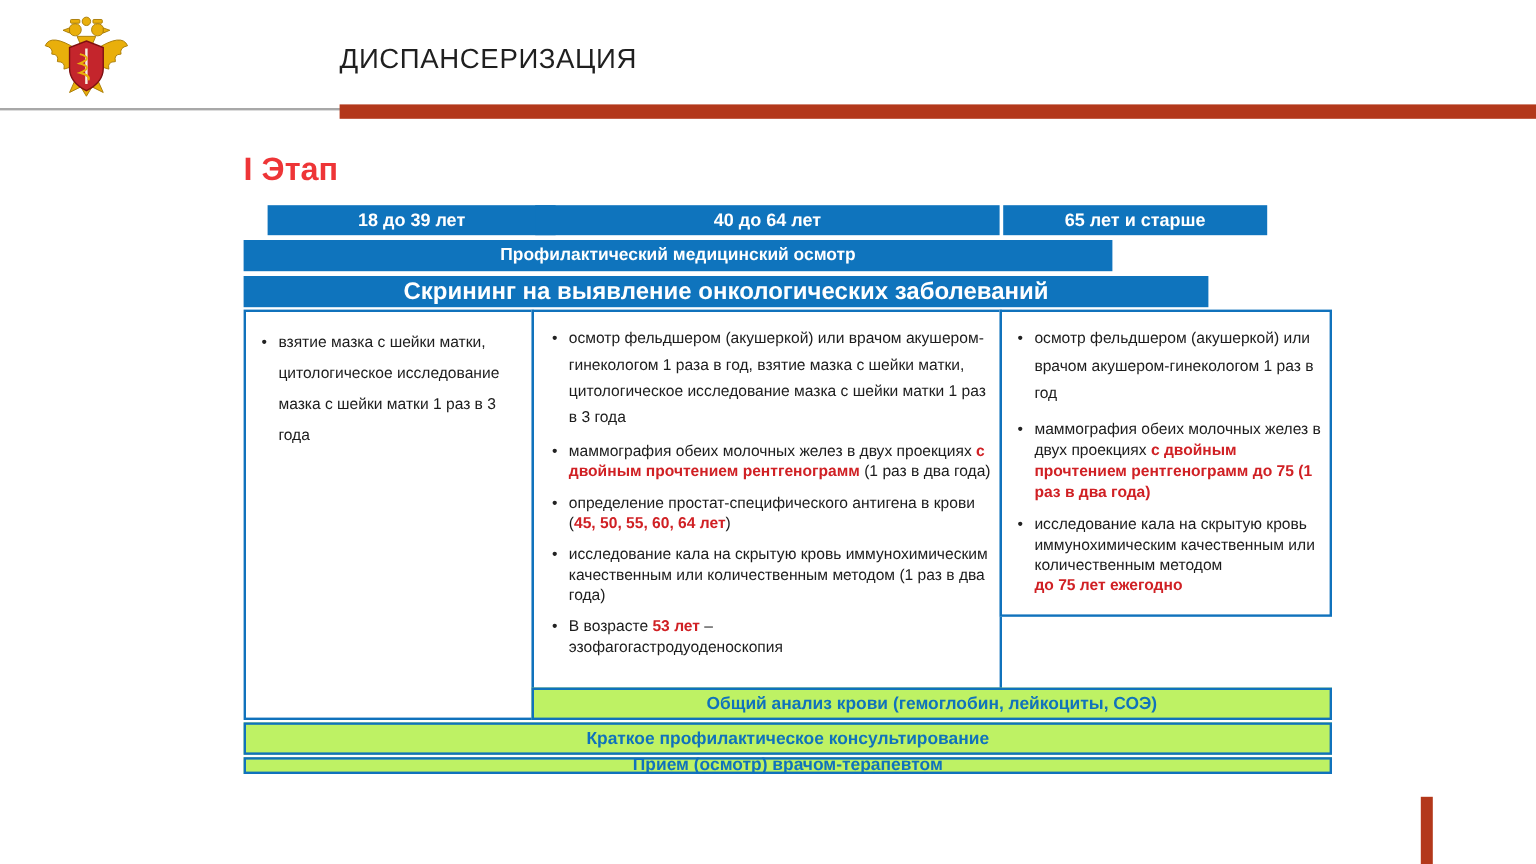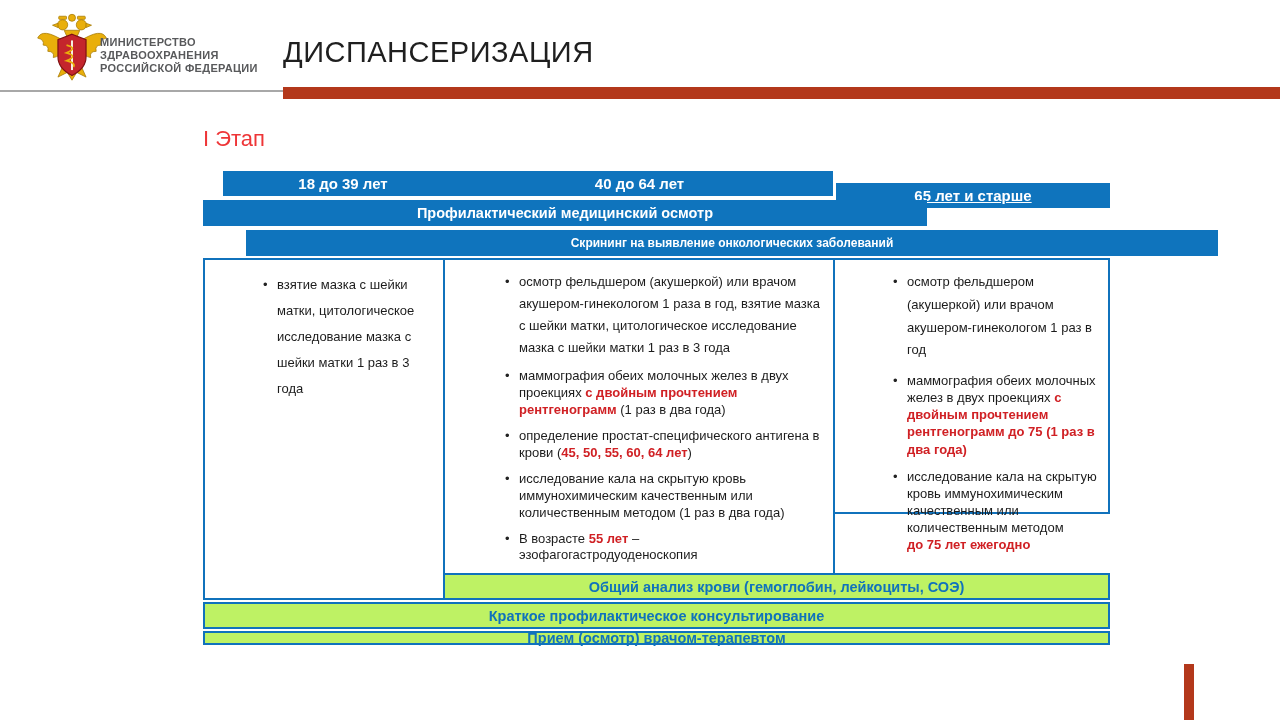--- a/index.html
+++ b/index.html
@@ -12,54 +12,54 @@
   }
   *{box-sizing:border-box;margin:0;padding:0;}
   html,body{background:#fff;}
   body{font-family:"Liberation Sans","DejaVu Sans",sans-serif;}
   .slide{position:relative;width:1280px;height:720px;background:#fff;overflow:hidden;}
 
   
   .emblem{position:absolute;left:33px;top:12px;width:78px;height:74px;}
   .ministry{position:absolute;left:100px;top:36px;color:var(--gray);
             font-size:11px;font-weight:bold;line-height:13px;letter-spacing:.3px;}
-  .page-title{position:absolute;left:283px;top:36px;font-size:29px;color:#1f1f1f;letter-spacing:.5px;text-align:center;}
+  .page-title{position:absolute;left:283px;top:36px;font-size:23px;color:#1f1f1f;letter-spacing:.5px;text-align:center;}
   .gray-rule{position:absolute;left:0;top:90px;width:285px;height:2px;background:#A8A8A8;}
   .red-bar{position:absolute;left:283px;top:87px;width:997px;height:12px;background:var(--bar-red);}
   .corner-bar{position:absolute;left:1184px;top:664px;width:10px;height:56px;background:var(--bar-red);}
 
   
-  .stage{position:absolute;left:203px;top:126px;font-size:22px;font-weight:normal;color:var(--stage-red);}
+  .stage{position:absolute;left:203px;top:126px;font-size:27px;font-weight:bold;color:var(--stage-red);}
 
   
   .tbl{position:absolute;left:203px;top:171px;width:907px;height:487px;font-size:13px;color:#1c1c1c;}
   .cell{position:absolute;}
   .bluehead{background:var(--blue);color:#fff;font-weight:bold;font-size:15px;
             display:flex;align-items:center;justify-content:center;text-align:center;}
   .bodycell{background:#fff;border:2px solid var(--blue-text);}
   .spanrow{background:#bef264;border:2px solid var(--blue-text);color:var(--blue-text);
            font-weight:bold;font-size:14.5px;display:flex;align-items:center;justify-content:center;text-align:center;}
 
   
   .h0{left:0;top:0;width:240px;height:25px;margin-left:20px;}
   .h1{left:243px;top:0;width:387px;height:25px;}
-  .h2{left:633px;top:12px;width:274px;height:25px;text-decoration:underline;}
+  .h2{left:633px;top:0;width:220px;height:25px;}
   .band0{left:0;top:29px;width:724px;height:26px;font-size:14.5px;}
-  .band1{left:0;top:59px;width:972px;height:26px;font-size:12px;margin-left:43px;}
+  .band1{left:0;top:59px;width:804px;height:26px;font-size:20px;}
 
   .c0{left:0;top:87px;width:242px;height:342px;}
   .c1{left:240px;top:87px;width:392px;height:317px;}
   .c2{left:630px;top:87px;width:277px;height:256px;}
 
   .r-blood{left:240px;top:402px;width:667px;height:27px;}
   .r-consult{left:0;top:431px;width:907px;height:27px;}
   .r-therapist{left:0;top:460px;width:907px;height:14px;}
 
   
-  .bodycell ul{list-style:none;margin-left:45px;}
+  .bodycell ul{list-style:none;}
   .bodycell li{position:relative;padding-left:19px;}
   .bodycell li::before{content:"\2022";position:absolute;left:5px;color:#222;}
   .c0 ul{padding:12px 6px 0 8px;}
   .c0 li{line-height:2.0;}
   .c1 ul{padding:11px 6px 0 10px;}
   .c1 li{line-height:1.3;margin-bottom:9px;}
   .c1 li.first-loose{line-height:1.7;}
   .c2 ul{padding:11px 4px 0 8px;}
   .c2 li{line-height:1.32;margin-bottom:10px;}
   .c2 li.first-loose{line-height:1.75;}
@@ -82,25 +82,20 @@
       <path d="M68 13 l7 2.5 l-7 3 z"></path>
       <rect x="33" y="4" width="10" height="4" rx="1"></rect>
       <rect x="57" y="4" width="10" height="4" rx="1"></rect>
       <circle cx="50" cy="6" r="4.5"></circle>
     </g>
     <path d="M50 27 L68 34 L68 56 Q68 71 50 80 Q32 71 32 56 L32 34 Z" fill="#C4252C" stroke="#7E1012" stroke-width="1.5"></path>
     <path d="M50 35 L50 73" stroke="#F5EFE2" stroke-width="2.6"></path>
     <path d="M43 41 Q58 45 43 51 Q58 55 43 61 Q55 64 52 69" stroke="#E9AF0B" stroke-width="2.2" fill="none"></path>
   </svg>
 
-  <div class="ministry">
-    <div>МИНИСТЕРСТВО</div>
-    <div>ЗДРАВООХРАНЕНИЯ</div>
-    <div>РОССИЙСКОЙ ФЕДЕРАЦИИ</div>
-  </div>
 
   <div class="page-title">ДИСПАНСЕРИЗАЦИЯ</div>
   <div class="gray-rule"></div>
   <div class="red-bar"></div>
 
   <div class="stage">I Этап</div>
 
   <div class="tbl">
     <div class="cell bluehead h0">18 до 39 лет</div>
     <div class="cell bluehead h1">40 до 64 лет</div>
@@ -113,21 +108,21 @@
         <ul>
           <li><span>взятие мазка с шейки матки, цитологическое исследование мазка с шейки матки 1 раз в 3 года</span></li>
         </ul>
       </div>
     <div class="cell bodycell c1">
         <ul>
           <li class="first-loose"><span>осмотр фельдшером (акушеркой) или врачом акушером-гинекологом 1 раза в год, взятие мазка с шейки матки, цитологическое исследование мазка с шейки матки 1 раз в 3 года</span></li>
           <li><span>маммография обеих молочных желез в двух проекциях </span><span class="red">с двойным прочтением рентгенограмм</span><span> (1 раз в два года)</span></li>
           <li><span>определение простат-специфического антигена в крови (</span><span class="red">45, 50, 55, 60, 64 лет</span><span>)</span></li>
           <li><span>исследование кала на скрытую кровь иммунохимическим качественным или количественным методом (1 раз в два года)</span></li>
-          <li><span>В возрасте </span><span class="red">55 лет</span><span> –</span><br><span>эзофагогастродуоденоскопия</span></li>
+          <li><span>В возрасте </span><span class="red">53 лет</span><span> –</span><br><span>эзофагогастродуоденоскопия</span></li>
         </ul>
       </div>
     <div class="cell bodycell c2">
         <ul>
           <li class="first-loose"><span>осмотр фельдшером (акушеркой) или врачом акушером-гинекологом 1 раз в год</span></li>
           <li><span>маммография обеих молочных желез в двух проекциях </span><span class="red">с двойным прочтением рентгенограмм до 75 (1 раз в два года)</span></li>
           <li><span>исследование кала на скрытую кровь иммунохимическим качественным или количественным методом</span><br><span class="red">до 75 лет ежегодно</span></li>
         </ul>
       </div>
 

